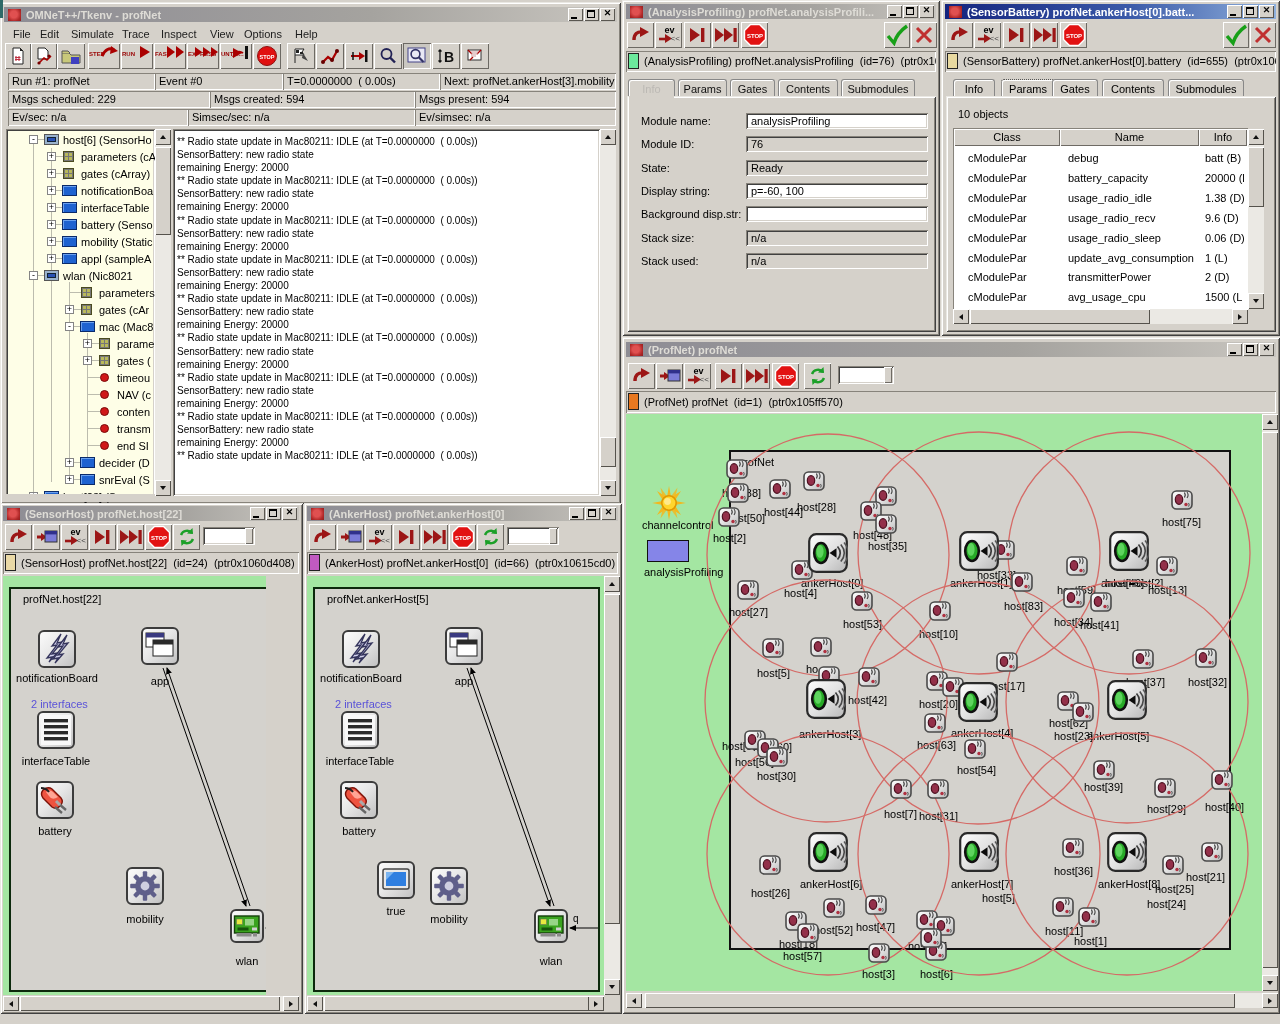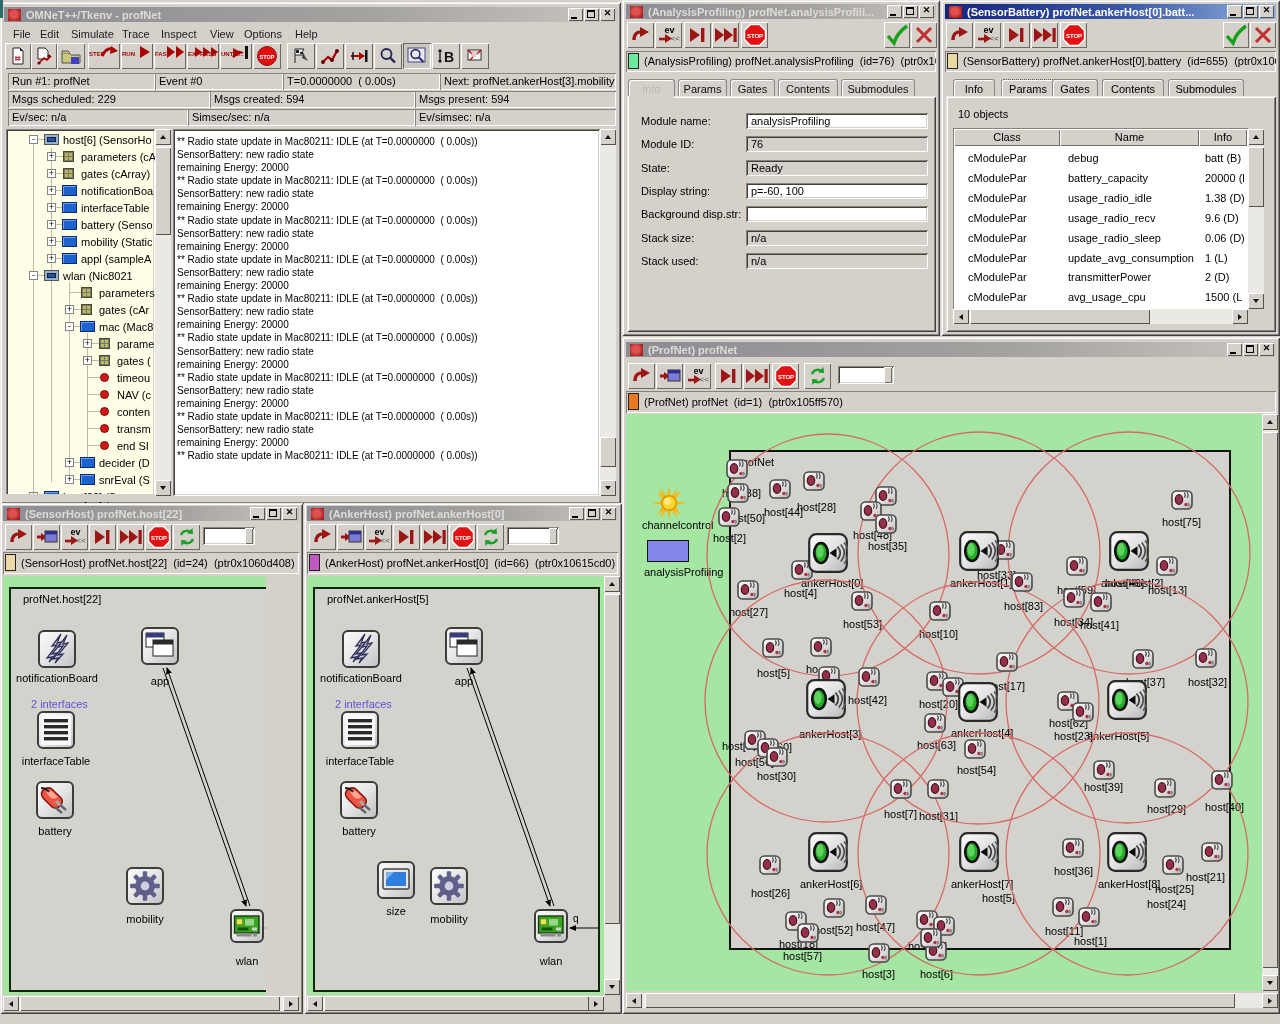--- a/index.html
+++ b/index.html
@@ -1215,21 +1215,21 @@
       </svg>
     </div>
     <div class="labc" style="left:52px;top:249px">battery</div>
     <div class="mico" style="left:70px;top:285px;width:38px;height:38px;display:flex;align-items:center;justify-content:center">
       <svg width="34" height="34" viewBox="0 0 34 34">
         <rect x="4" y="6" width="26" height="20" rx="2" fill="#e8e8e8" stroke="#444" stroke-width="1.5"></rect>
         <rect x="7" y="9" width="20" height="14" fill="#2f7fe0"></rect>
         <path d="M7 9 l8 0 l-8 8 z" fill="#7ab4f0"></path>
       </svg>
     </div>
-    <div class="labc" style="left:89px;top:329px">size</div>
+    <div class="labc" style="left:89px;top:329px">true</div>
     <div class="mico" style="left:123px;top:291px;width:38px;height:38px;display:flex;align-items:center;justify-content:center">
       <svg width="34" height="34" viewBox="0 0 34 34">
         <g fill="#5f5f8a">
           <rect x="14.8" y="2.2" width="4.4" height="6" rx="1" transform="rotate(0 17 17)"></rect>
           <rect x="14.8" y="2.2" width="4.4" height="6" rx="1" transform="rotate(45 17 17)"></rect>
           <rect x="14.8" y="2.2" width="4.4" height="6" rx="1" transform="rotate(90 17 17)"></rect>
           <rect x="14.8" y="2.2" width="4.4" height="6" rx="1" transform="rotate(135 17 17)"></rect>
           <rect x="14.8" y="2.2" width="4.4" height="6" rx="1" transform="rotate(180 17 17)"></rect>
           <rect x="14.8" y="2.2" width="4.4" height="6" rx="1" transform="rotate(225 17 17)"></rect>
           <rect x="14.8" y="2.2" width="4.4" height="6" rx="1" transform="rotate(270 17 17)"></rect>

